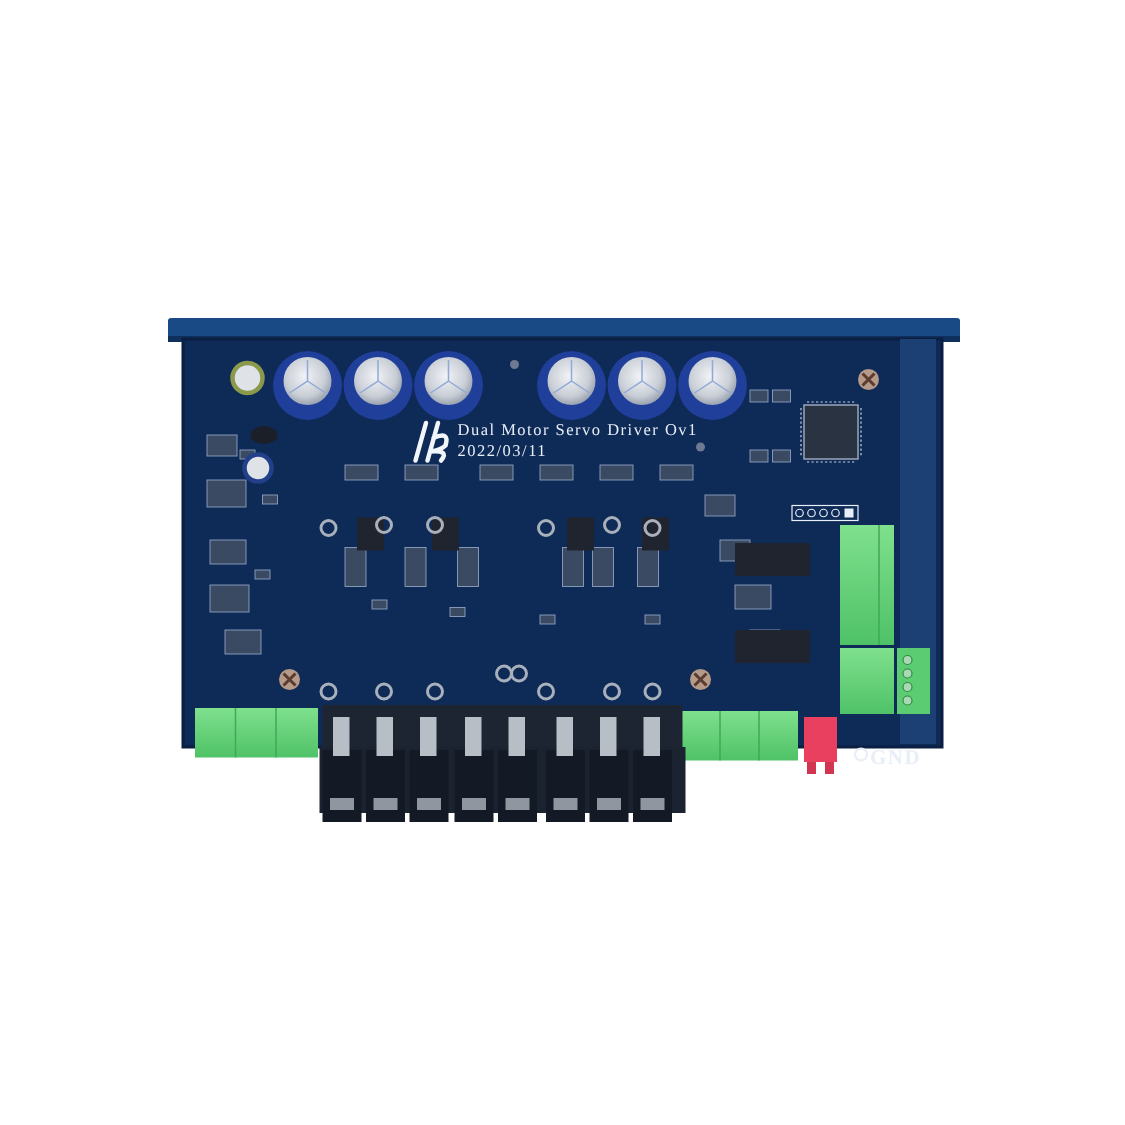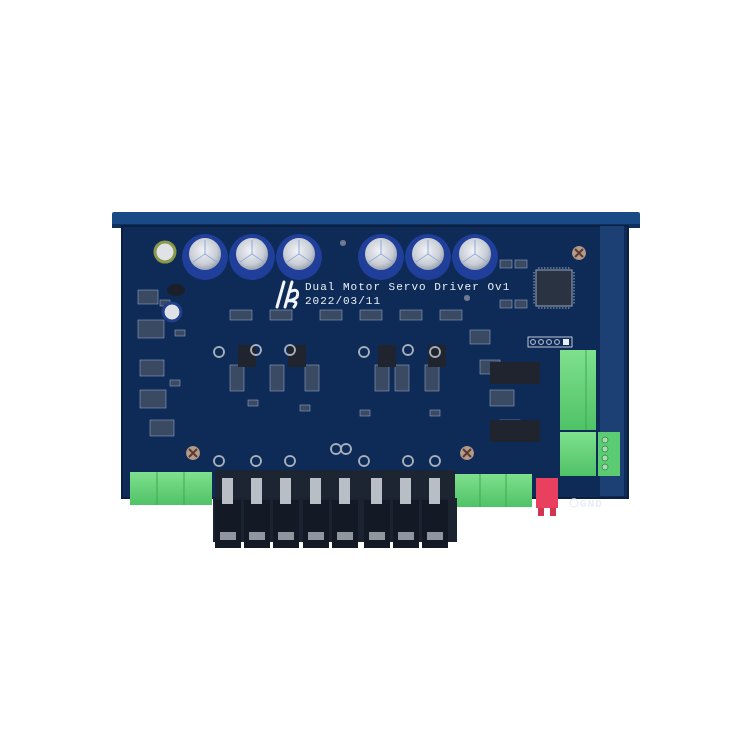--- a/index.html
+++ b/index.html
@@ -1,20 +1,20 @@
 <!DOCTYPE html>
 <html><head>
 <meta charset="utf-8">
 <style>
   html,body{margin:0;padding:0;background:#ffffff;}
   body{width:750px;height:750px;position:relative;overflow:hidden;font-family:"DejaVu Sans Mono", monospace;}
   #scene{position:absolute;left:0;top:0;width:750px;height:750px;}
-  .silk{position:absolute;color:#e8eef8;font-family:Liberation Mono, monospace;letter-spacing:1px;white-space:nowrap;}
+  .silk{position:absolute;color:#e8eef8;font-family:Liberation Serif, serif;letter-spacing:1px;white-space:nowrap;}
   .title-line{font-size:11px;}
-  .gnd{font-size:11px;font-weight:bold;color:#e8eef8;}
+  .gnd{font-size:14px;font-weight:bold;color:#e8eef8;}
 </style>
 </head>
 <body>
 
 <div id="scene">
 <svg width="750" height="750" viewBox="0 0 750 750" xmlns="http://www.w3.org/2000/svg">
   <defs>
     <radialGradient id="capTop" cx="45%" cy="40%" r="60%">
       <stop offset="0%" stop-color="#f1f3f6"></stop>
       <stop offset="70%" stop-color="#c9ced6"></stop>

